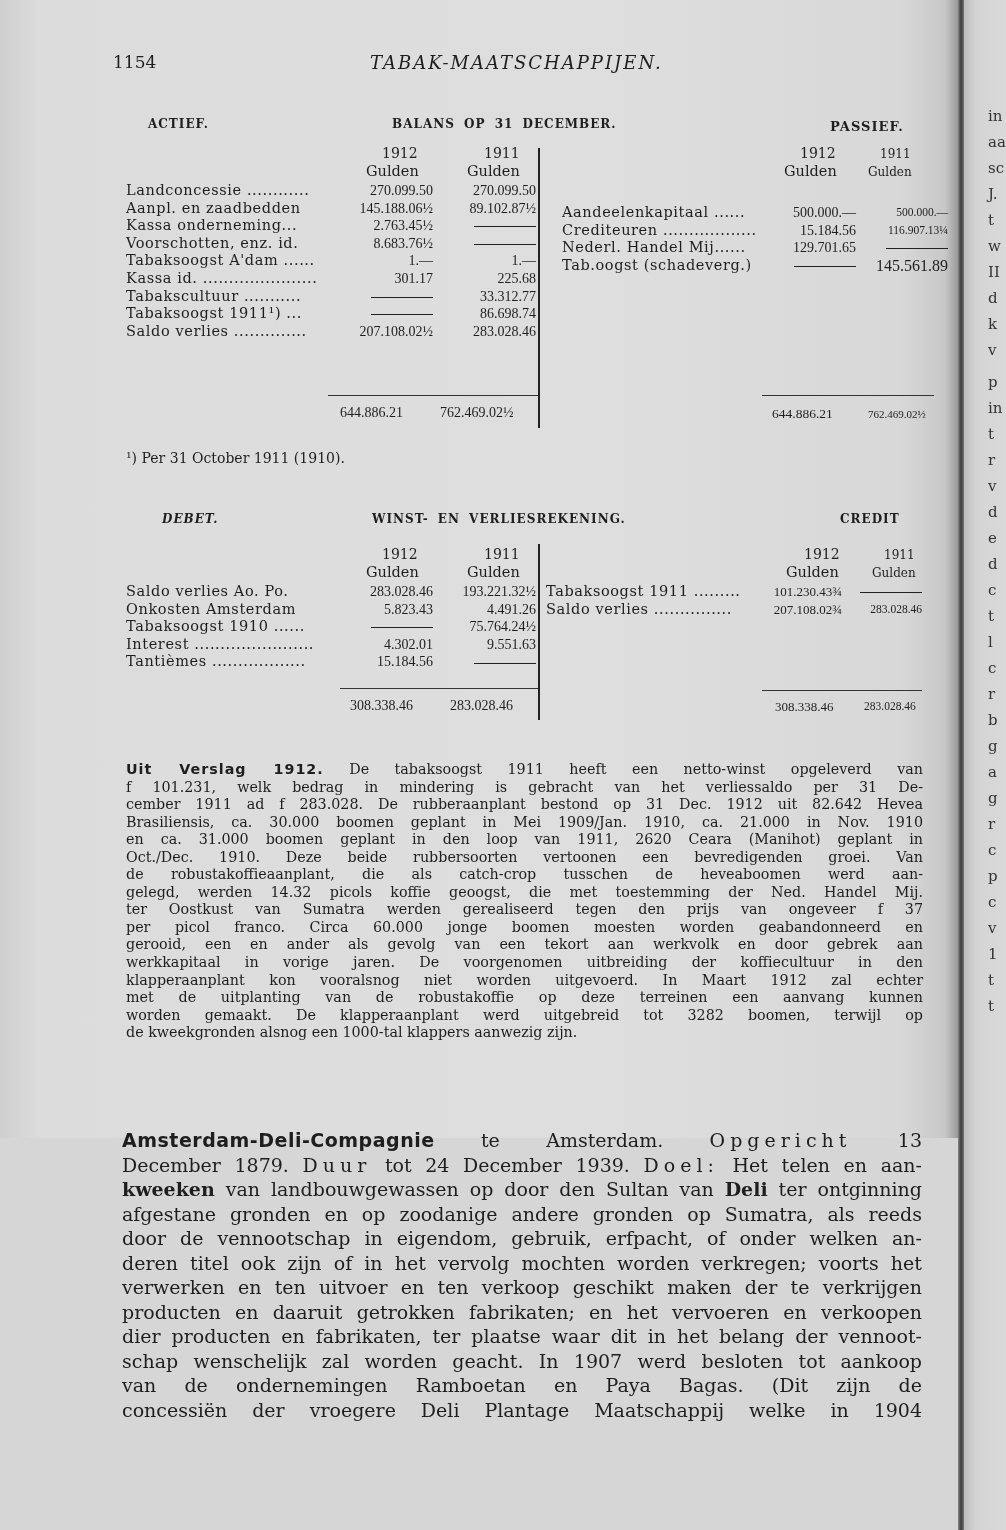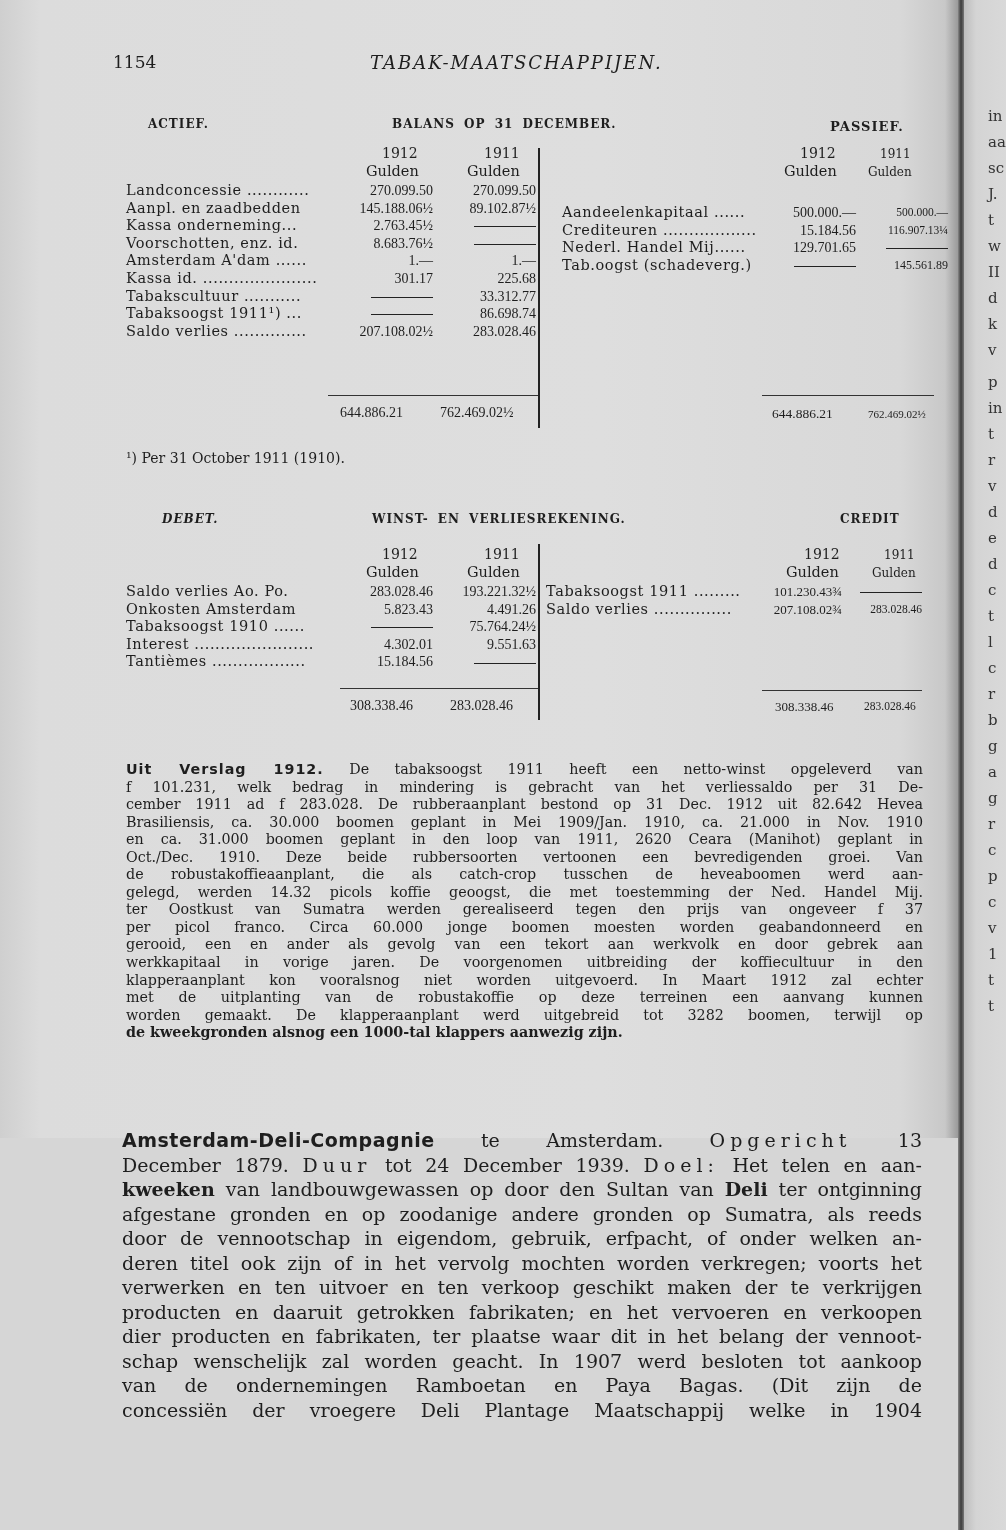--- a/index.html
+++ b/index.html
@@ -41,21 +41,21 @@
   .vline { position: absolute; width: 1.5px; background: #222; }
   .hline { position: absolute; height: 1px; background: #333; }
 
   .foot { left: 126px; top: 450px; font-size: 14px; }
 
   .verslag {
     position: absolute; left: 126px; top: 761px; width: 797px;
     font-size: 14.3px; line-height: 17.55px; text-align: justify;
   }
   .verslag .ln { display: block; white-space: nowrap; text-align-last: justify; text-align: justify; }
-  .verslag .ln.last { text-align-last: left; font-weight: bold; }
+  .verslag .ln.last { text-align-last: left; }
   .verslag .lead { font-family: "DejaVu Sans", "Liberation Sans", sans-serif; font-weight: bold; letter-spacing: 1px; }
 
   .adc {
     position: absolute; left: 122px; top: 1128px; width: 800px;
     font-size: 19px; line-height: 24.5px;
   }
   .adc .ln { display: block; white-space: nowrap; text-align: justify; text-align-last: justify; }
   .adc .lead { font-family: "DejaVu Sans", "Liberation Sans", sans-serif; font-weight: bold; letter-spacing: 0.5px; }
   .adc .spaced { letter-spacing: 5px; }
   .adc b { font-weight: bold; }
@@ -94,21 +94,21 @@
         <span class="lbl">Kassa onderneming...</span>
         <span class="v1" style="right:103px">2.763.45½</span>
         <span class="v2" style="right:0"><span class="dash"></span></span>
       </div>
     <div class="row">
         <span class="lbl">Voorschotten, enz. id.</span>
         <span class="v1" style="right:103px">8.683.76½</span>
         <span class="v2" style="right:0"><span class="dash"></span></span>
       </div>
     <div class="row">
-        <span class="lbl">Amsterdam A'dam ......</span>
+        <span class="lbl">Tabaksoogst A'dam ......</span>
         <span class="v1" style="right:103px">1.—</span>
         <span class="v2" style="right:0">1.—</span>
       </div>
     <div class="row">
         <span class="lbl">Kassa id. ......................</span>
         <span class="v1" style="right:103px">301.17</span>
         <span class="v2" style="right:0">225.68</span>
       </div>
     <div class="row">
         <span class="lbl">Tabakscultuur ...........</span>
@@ -148,21 +148,21 @@
         <span class="v2" style="right:0; font-size:11.5px">116.907.13¼</span>
       </div>
     <div class="row">
         <span class="lbl">Nederl. Handel Mij......</span>
         <span class="v1" style="right:92px">129.701.65</span>
         <span class="v2" style="right:0; font-size:11.5px"><span class="dash"></span></span>
       </div>
     <div class="row">
         <span class="lbl">Tab.oogst (schadeverg.)</span>
         <span class="v1" style="right:92px"><span class="dash"></span></span>
-        <span class="v2" style="right:0; font-size:12px">145.561.89</span>
+        <span class="v2" style="right:0; font-size:16px">145.561.89</span>
       </div>
   </div>
 
   <div class="hline" style="left:762px; top:395px; width:172px;"></div>
   <div class="abs" style="left:772px; top:406px; font-size:13.5px; font-family:'Liberation Serif',serif;">644.886.21</div>
   <div class="abs" style="left:868px; top:408px; font-size:11px; font-family:'Liberation Serif',serif;">762.469.02½</div>
 
   <div class="abs foot">¹) Per 31 October 1911 (1910).</div>
 
   <div class="abs sechead" style="left:162px; top:512px;font-style:italic;">DEBET.</div>

